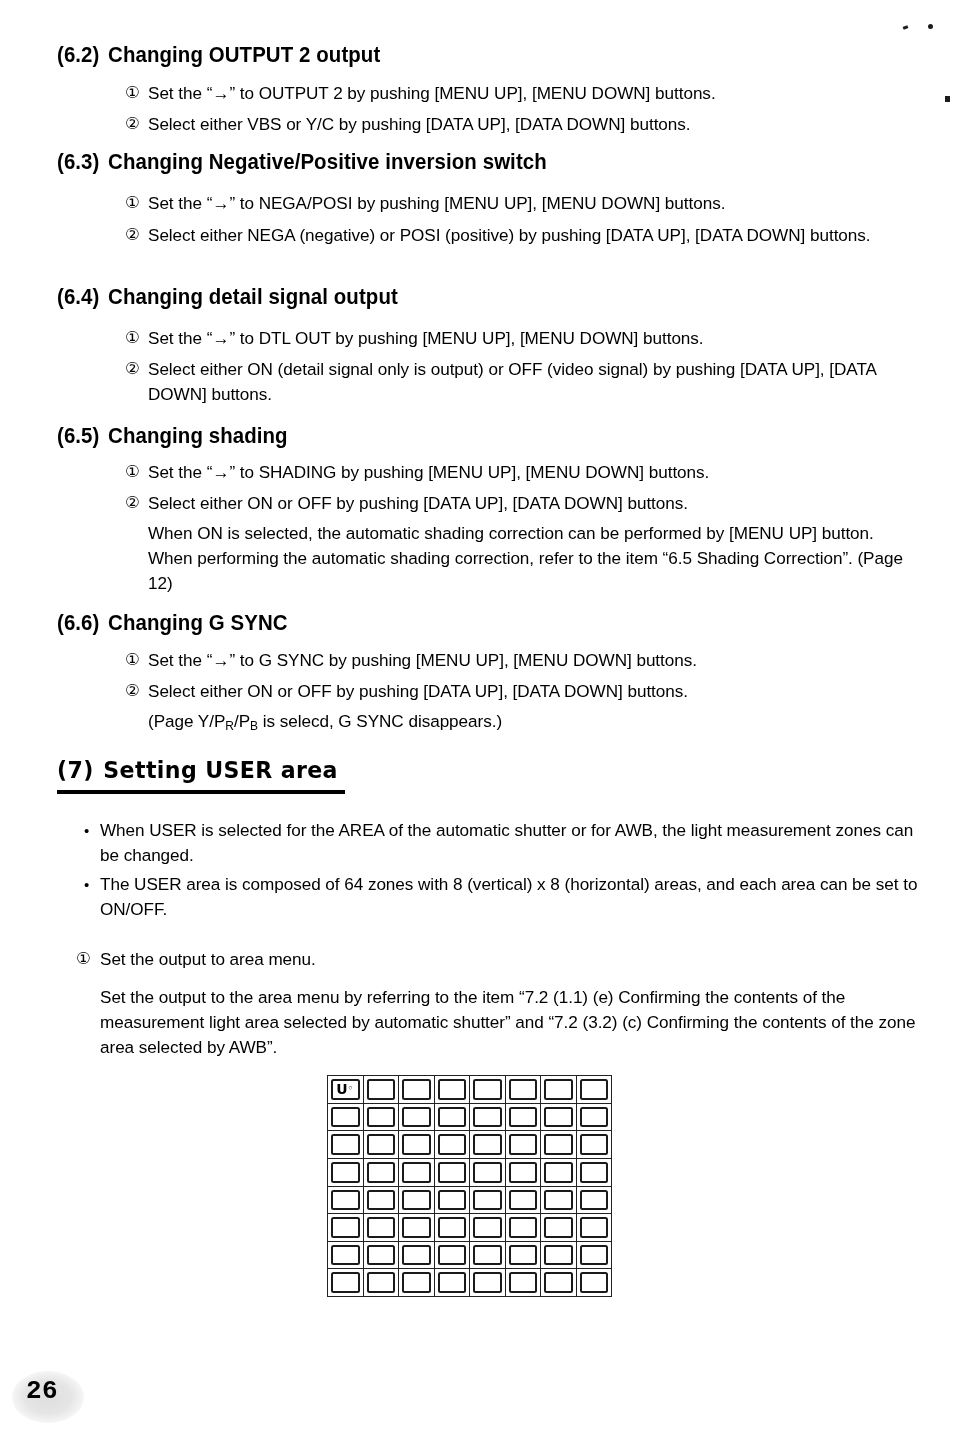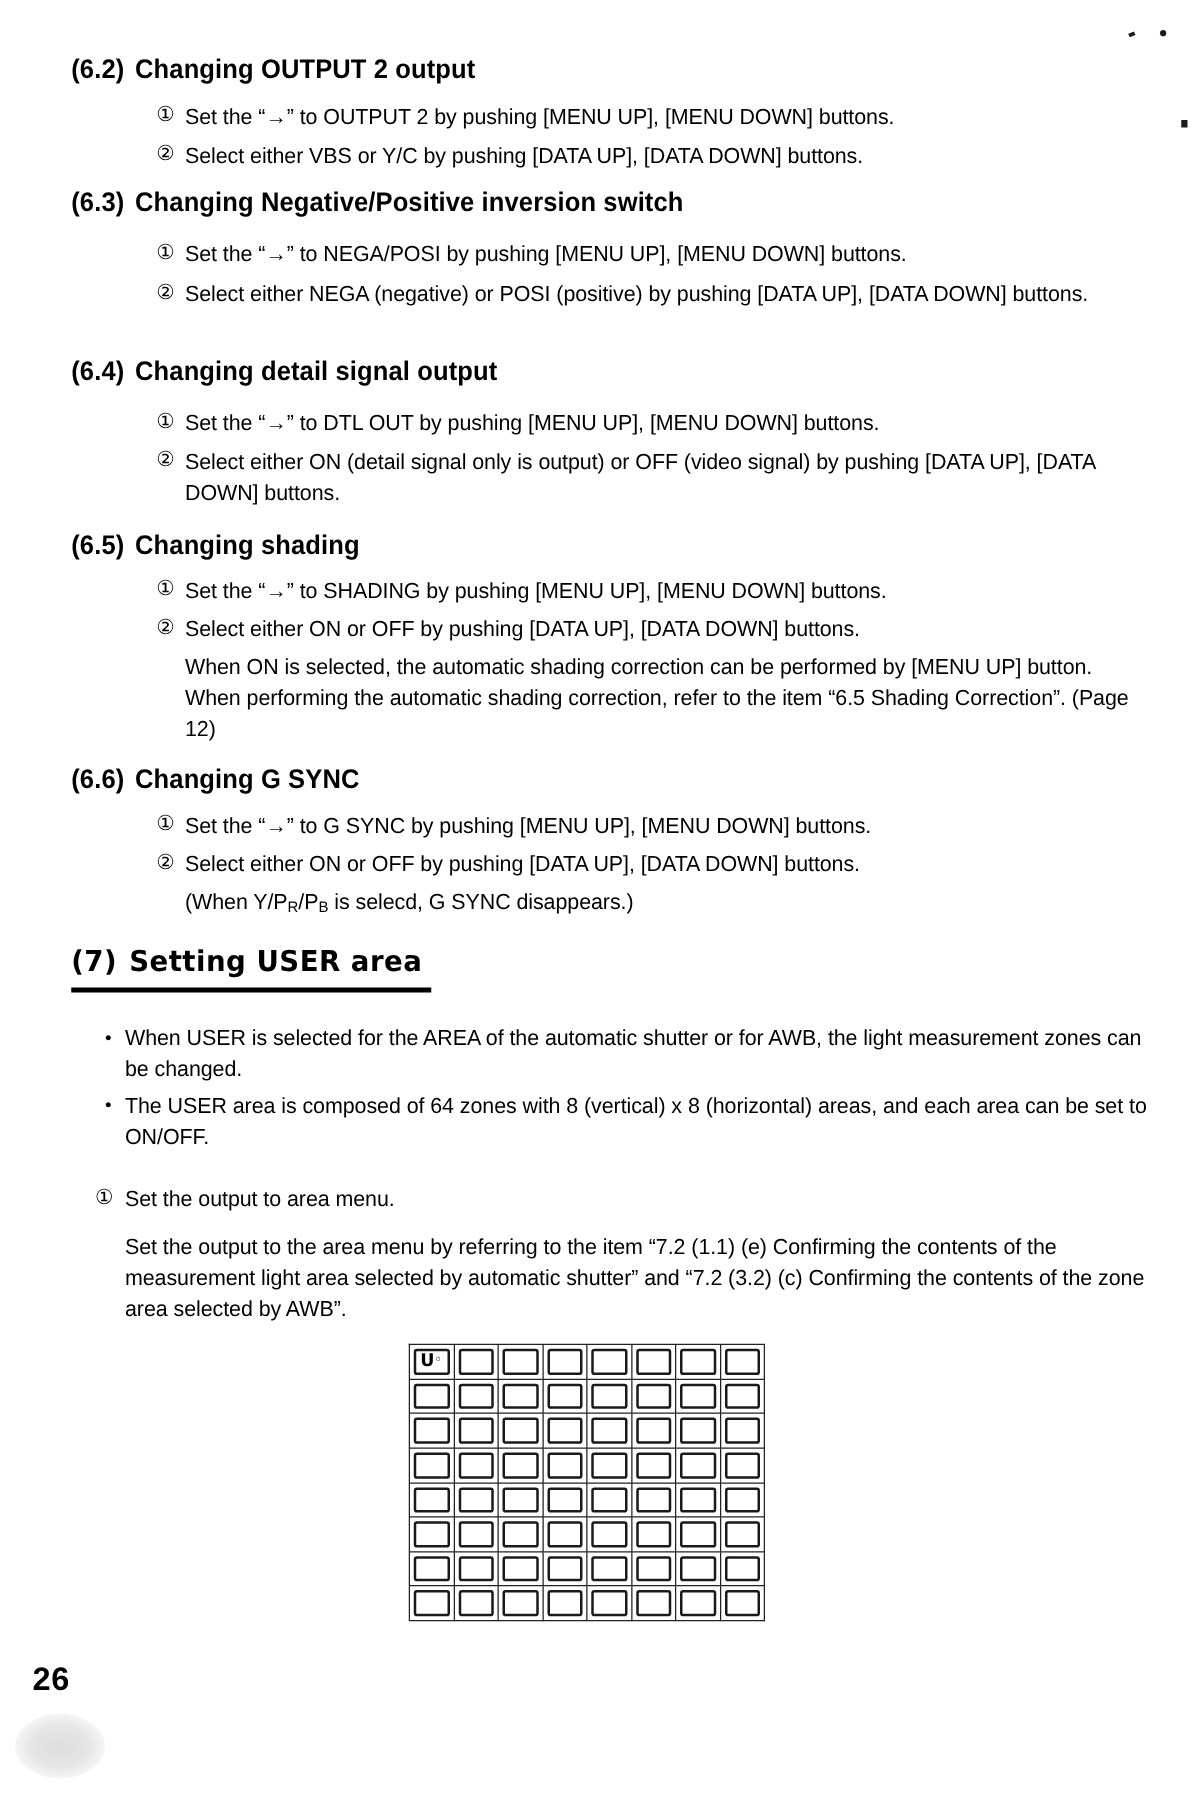--- a/index.html
+++ b/index.html
@@ -171,21 +171,21 @@
   <div class="para" style="left:148px;top:521px;width:785px;">When ON is selected, the automatic shading correction can be performed by [MENU UP] button. When performing the automatic shading correction, refer to the item “6.5  Shading Correction”. (Page 12)</div>
 
   <div class="h-sec" style="left:57px;top:611px;">
     <span class="num">(6.6)</span><span>Changing G SYNC</span>
   </div>
   <div class="marker" style="left:125px;top:647px;">①</div>
   <div class="para" style="left:148px;top:648px;width:790px;">Set the “→” to G SYNC by pushing [MENU UP], [MENU DOWN] buttons.</div>
   <div class="marker" style="left:125px;top:678px;">②</div>
   <div class="para" style="left:148px;top:679px;width:790px;">Select either ON or OFF by pushing [DATA UP], [DATA DOWN] buttons.</div>
   <div class="para" style="left:148px;top:709px;width:790px;">
-    <span>(When Y/P</span><sub>R</sub><span>/P</span><sub>B</sub><span> is selecd, G SYNC disappears.)</span>
+    <span>(Page Y/P</span><sub>R</sub><span>/P</span><sub>B</sub><span> is selecd, G SYNC disappears.)</span>
   </div>
 
   <div class="h-big" style="left:57px;top:757px;">
     <span class="num" style="margin-right:10px;">(7)</span><span>Setting USER area</span>
   </div>
   <div class="rule" style="left:57px;top:790px;width:288px;height:4px;"></div>
 
   <div class="bullet" style="left:84px;top:818px;">•</div>
   <div class="para" style="left:100px;top:818px;width:833px;">When USER is selected for the AREA of the automatic shutter or for AWB, the light measurement zones can be changed.</div>
 
@@ -269,15 +269,15 @@
     <div class="cell"></div>
     <div class="cell"></div>
     <div class="cell"></div>
     <div class="cell"></div>
     <div class="cell"></div>
     <div class="cell"></div>
     <div class="cell"></div>
   </div>
 
   <div class="pageno-halo" style="left:12px;top:1371px;"></div>
-  <div class="pageno" style="left:26px;top:1328px;">26</div>
+  <div class="pageno" style="left:26px;top:1376px;font-family:Liberation Mono, monospace;">26</div>
 
 </div>
 
 </body></html>

